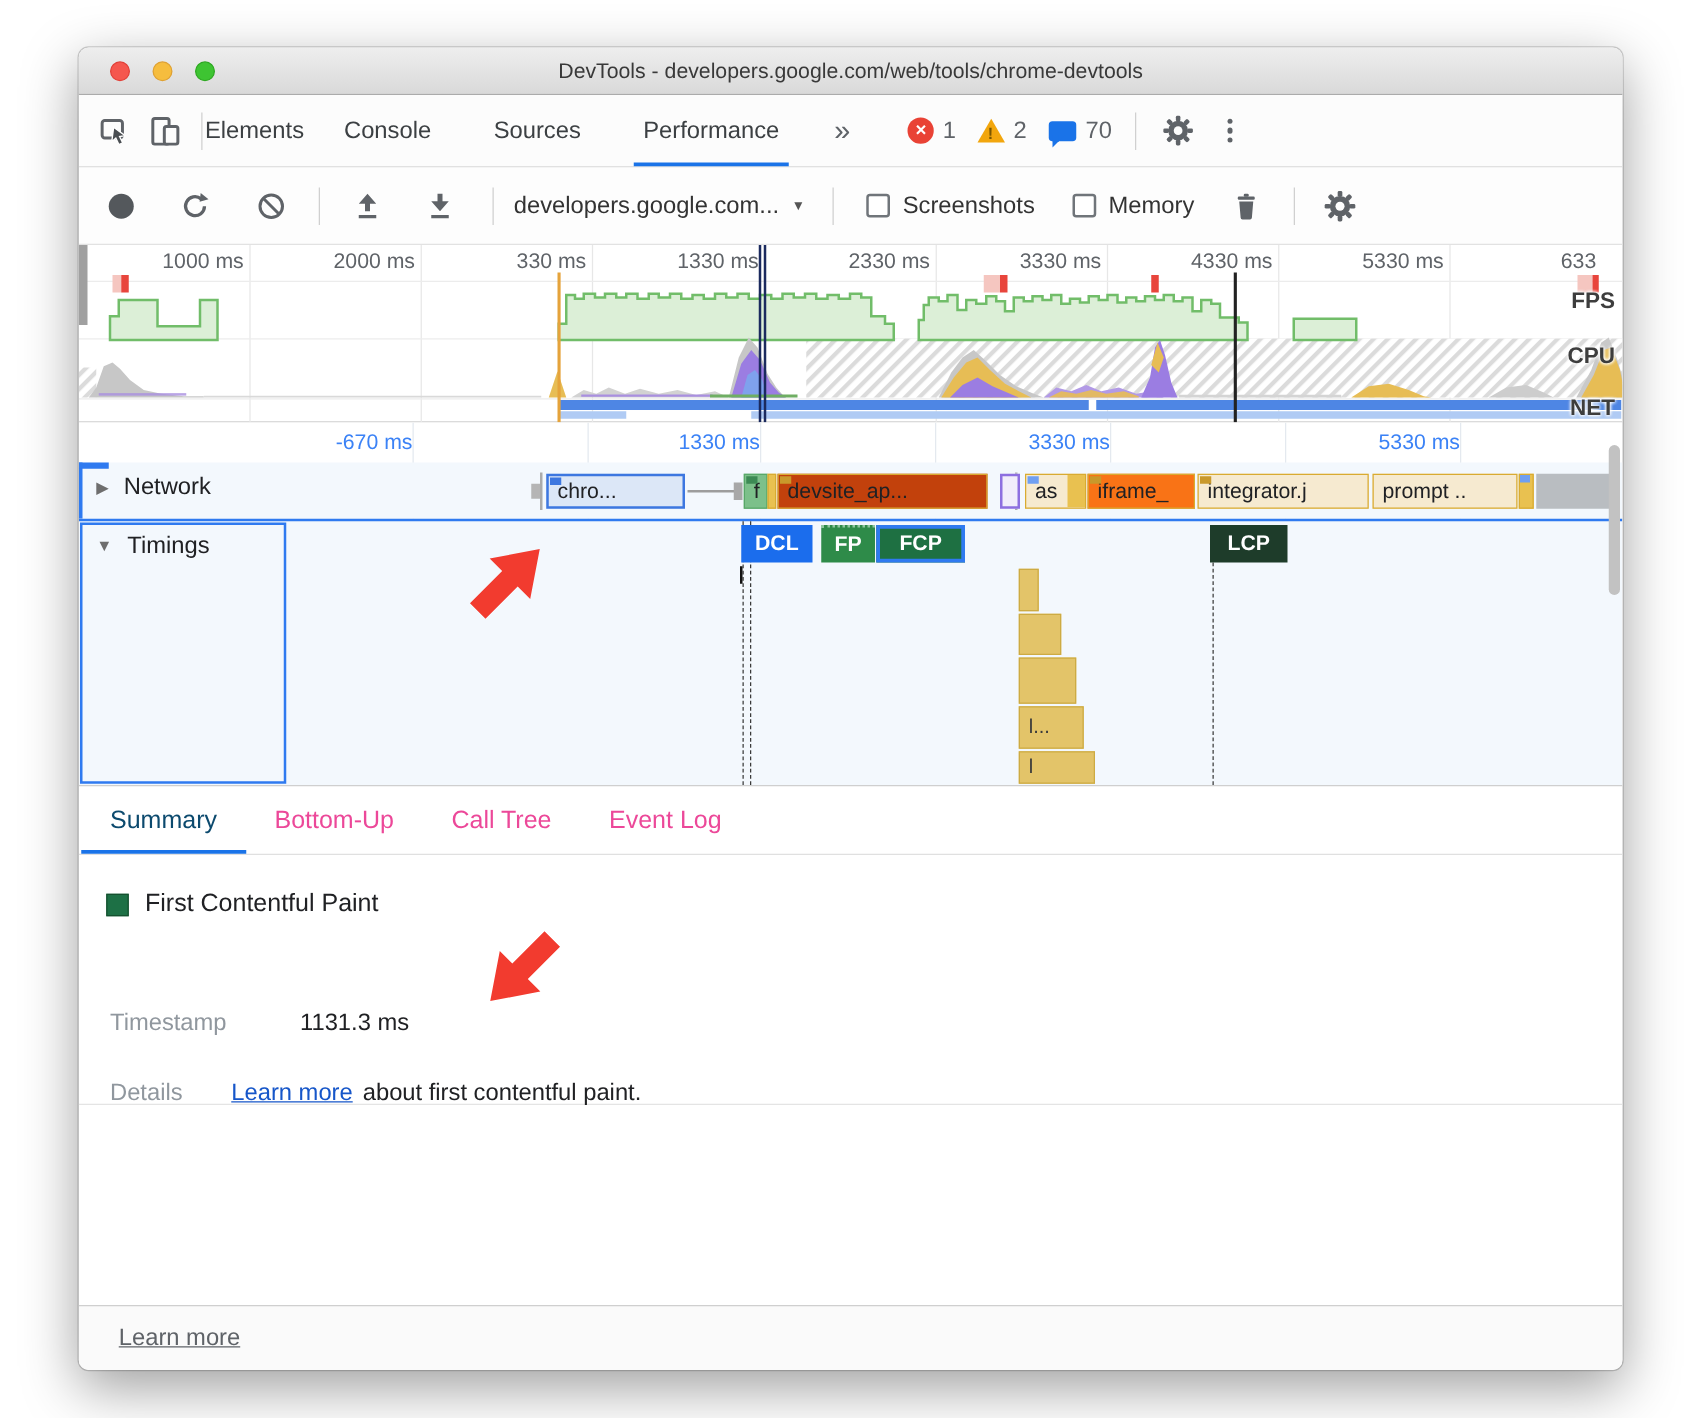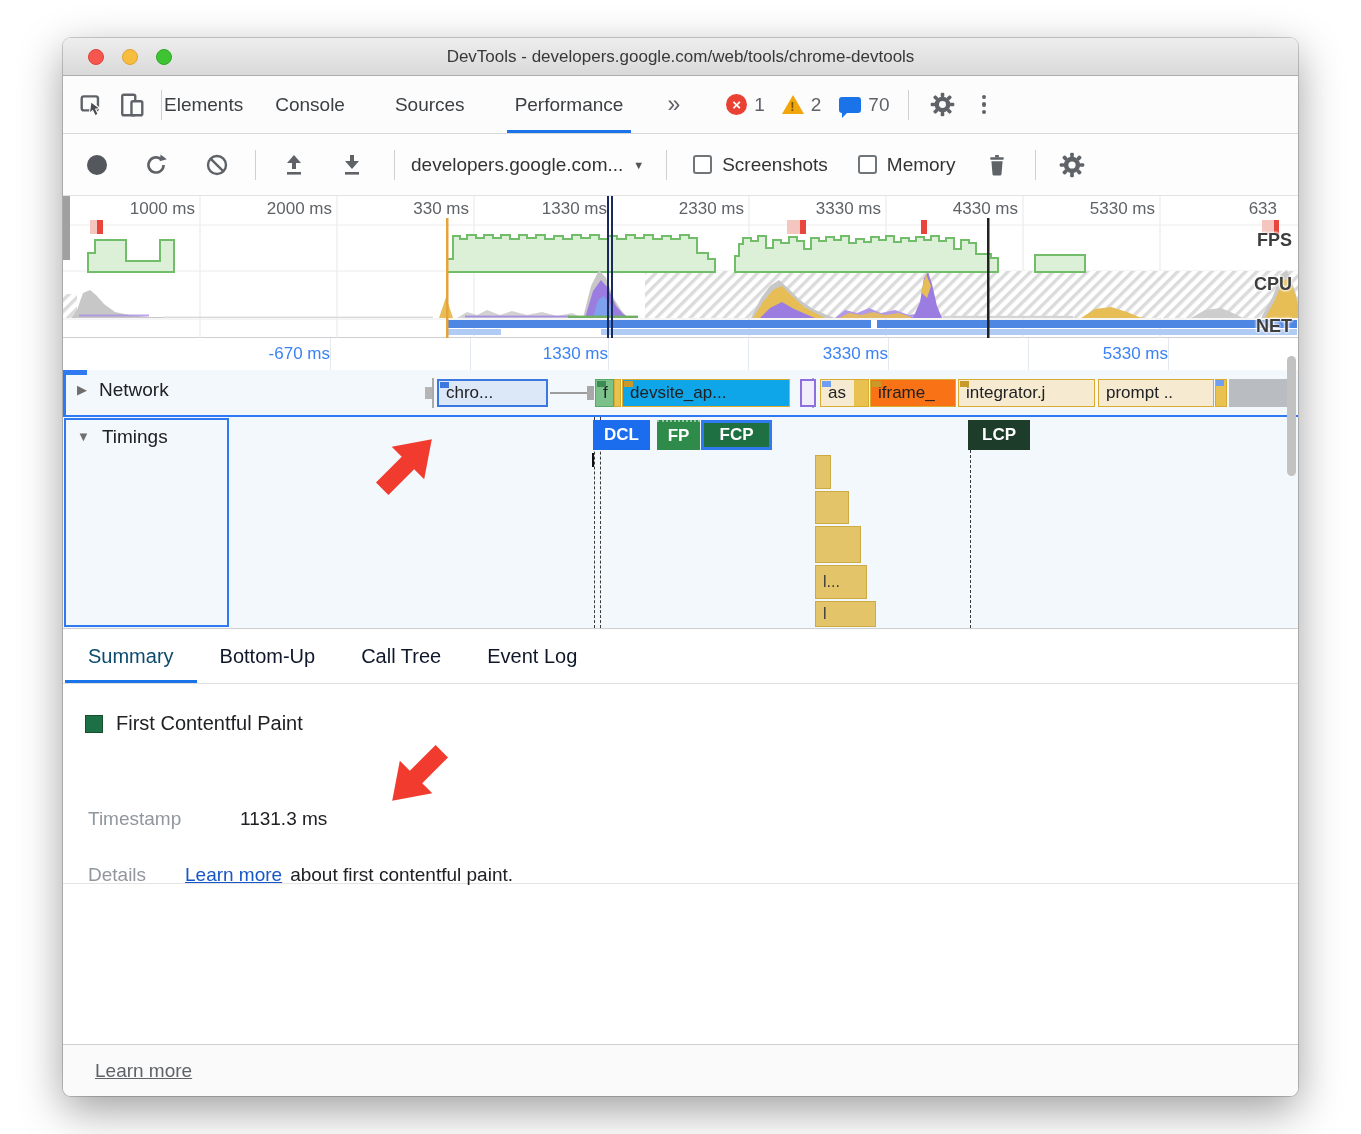--- a/index.html
+++ b/index.html
@@ -63,21 +63,21 @@
   .badge { position:absolute; top:3px; height:30px; display:flex; align-items:center; justify-content:center;
     color:#fff; font-size:17px; font-weight:bold; padding:0 10px; }
   .dashline { position:absolute; width:0; border-left:1px dashed #3a3a3a; }
   .flamebar { position:absolute; background:#e3c469; border:1px solid #cdab43; font-size:16px; color:#3a3a3a;
     display:flex; align-items:center; padding-left:7px; overflow:hidden; }
   .scroll-thumb { position:absolute; right:2px; width:9px; border-radius:5px; background:#c2c2c2; }
 
   
   .btabs { height:56px; background:#fff; border-top:1px solid #cfcfcf; border-bottom:1px solid #e0e0e0;
     display:flex; align-items:center; padding-left:2px; }
-  .btab { height:100%; display:flex; align-items:center; font-size:20px; color:#0f172a; padding:0 23px; position:relative; }
+  .btab { height:100%; display:flex; align-items:center; font-size:20px; color:#ec4899; padding:0 23px; position:relative; }
   .btab.active { color:#0c4a6e; }
   .btab.active::after { content:""; position:absolute; left:0; right:0; bottom:0; height:3px; background:#1a73e8; }
 
   
   .summary { position:relative; height:200px; background:#fff; border-bottom:1px solid #e4e4e4; }
   .sum-title { position:absolute; left:22px; top:28px; display:flex; align-items:center; gap:13px; }
   .legend-sq { width:18px; height:18px; background:#1d7045; border:1px solid #15502f; }
   .sum-title b { font-size:20px; font-weight:normal; color:#202124; }
   .sum-row { position:absolute; left:25px; font-size:19px; color:#90979e; display:flex; }
   .sum-val { color:#202124; }
@@ -349,21 +349,21 @@
 
       <div class="netbar" style="left:374px;width:111px;background:#dce7f7;border:2px solid #3d77e0">
         <span class="chip" style="background:#3d77e0"></span>
         <span>chro...</span>
       </div>
       <div class="netbar" style="left:532px;width:19px;background:#7cc08a;border:1px solid #58a868">
         <span class="chip" style="background:#3c8a54"></span>
         <span>f</span>
       </div>
       <div style="position:absolute;left:551px;top:9px;width:7px;height:28px;background:#e9c150;border:1px solid #d9ab31"></div>
-      <div class="netbar" style="left:559px;width:168px;background:#0ea5e9;border:1px solid #d9ab31">
+      <div class="netbar" style="left:559px;width:168px;background:#c2410c;border:1px solid #d9ab31">
         <span class="chip" style="background:#c9992b"></span>
         <span>devsite_ap...</span>
       </div>
       <div style="position:absolute;left:737px;top:9px;width:16px;height:28px;background:#f1edfb;border:2px solid #8d6fe0"></div>
       <div class="netbar" style="left:757px;width:49px;background:#f6ead0;border:1px solid #d9ab31">
         <span class="chip" style="background:#6f9ff2"></span>
         <span style="position:absolute;right:0;top:0;width:14px;height:26px;background:#e9c150"></span>
         <span>as</span>
       </div>
       <div class="netbar" style="left:807px;width:86px;background:#f97316;border:1px solid #d9ab31">

